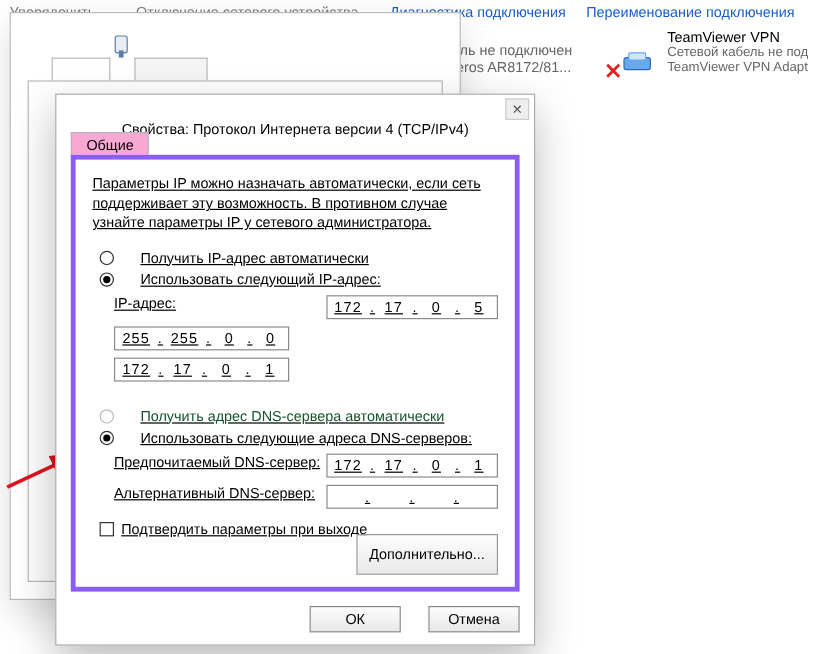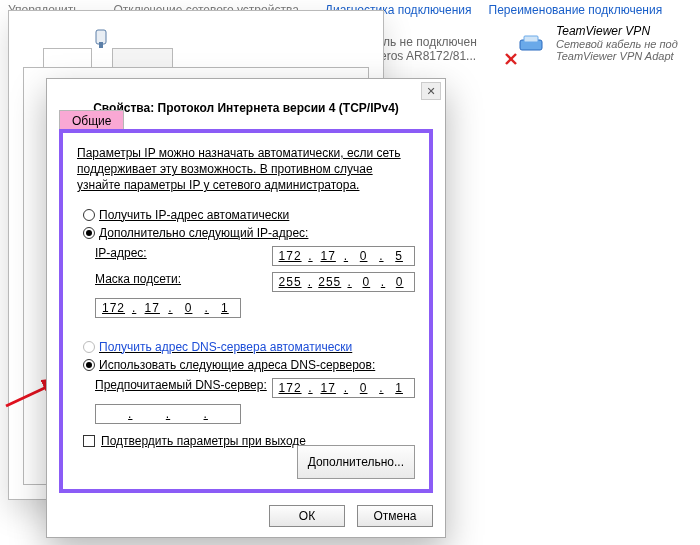--- a/index.html
+++ b/index.html
@@ -1,61 +1,61 @@
 <!DOCTYPE html>
 <html><head>
 <meta charset="utf-8">
 <style>
   * { box-sizing: border-box; margin: 0; padding: 0; font-family: "Segoe UI", Tahoma, Arial, sans-serif; font-size: 12px; }
   body { background: #fff; width: 700px; height: 545px; overflow: hidden; position: relative; color: #000; }
   .toolbar { position: absolute; top: 0; left: 0; right: 0; height: 20px; padding-left: 8px; display: flex; gap: 6px; align-items: center; color: #444; }
   .tlink { color: #1a5fc9; cursor: pointer; }
   .tlink.dim { color: #7a7a7a; }
   .nw-panel { position: absolute; top: 24px; right: 4px; width: 178px; }
-  .nw-item { display: flex; gap: 8px; align-items: center; margin-bottom: 4px; font-style: italic; }
+  .nw-item { display: flex; gap: 8px; align-items: flex-end; margin-bottom: 4px; }
   .nw-ico { width: 30px; height: 22px; position: relative; display:flex; align-items:center; justify-content:center; }
   .nw-title { font-size: 12px; color: #000; }
   .nw-sub { font-size: 11px; color: #666; }
 
   
   .dlg1 { position: absolute; left: 8px; top: 10px; width: 376px; height: 490px; background: #fff; border: 1px solid #b9b9b9; box-shadow: 0 12px 28px rgba(0,0,0,0.15); }
   .dlg1-title { height: 24px; display:flex; align-items:center; justify-content:center; font-weight: 600; }
   .dlg1-tabs { position:absolute; left:14px; top:36px; display:flex; }
   .dlg1-tab { border:1px solid #b9b9b9; border-bottom:none; padding:18px 10px; background:#fff; position:relative; top:1px;margin-left:20px; }
   .dlg1-tab.inactive { background:#f4f4f4; color:#444; }
   .dlg1-body { position:absolute; left:14px; right:14px; top:56px; bottom:14px; border:1px solid #b9b9b9; background:#fff; }
   .connicon { position:absolute; left:83px; top:17px; width:18px; height:22px; }
   .connline { position:absolute; left:370px; top:35px; font-size:12px; }
 
   
   .dlg2 { position: absolute; left: 46px; top: 78px; width: 400px; height: 460px; background: #fff; border: 1px solid #aaa; box-shadow: 0 14px 34px rgba(0,0,0,0.28); }
   .dlg2-top { height: 26px; display:flex; align-items:center; justify-content:center; position:relative; }
-  .dlg2-top span { font-weight: 700; margin-top: 32px; }
+  .dlg2-top span { font-weight: 400; margin-top: 32px; }
   .dlg2-close { position:absolute; right:4px; top:3px; width:20px; height:18px; background:#eee; border:1px solid #ccc; display:flex; align-items:center; justify-content:center; font-size:11px; cursor:pointer; color:#555;}
   .dlg2-tabs { position:absolute; left:12px; top:30px; display:flex; }
   .dlg2-tab { border:1px solid #b6b6b6; border-bottom:none; padding:3px 12px; background:#f9a8d4; position:relative; top:1px; }
   .dlg2-body { position:absolute; left:12px; right:12px; top:50px; bottom:44px; border:4px solid #8b5cf6; background:#fff; padding:12px 14px;text-decoration:underline; }
   .dlg2-desc { line-height: 1.35; margin-bottom: 14px; }
-  .radio-row { display:flex; align-items:center; gap:4px; margin:4px 0 4px 6px; }
+  .radio-row { display:flex; align-items:center; gap:22px; margin:4px 0 4px 6px; }
   .radio { width:12px; height:12px; border:1px solid #333; border-radius:50%; display:flex; align-items:center; justify-content:center; }
   .radio.disabled { border-color:#bbb; }
   .radio .dot { width:6px; height:6px; background:#000; border-radius:50%; }
   .field-row { display:flex; margin:6px 0 6px 18px; }
   .field-row label { width:180px; }
   .ip-input { width:146px; height:20px; border:1px solid #8a8a8a; display:flex; align-items:center; padding:0 6px; letter-spacing:1px; }
   .ip-input span { flex:1; text-align:center; }
   .ip-dot { width:6px; text-align:center; }
   .group-gap { height:12px; }
   .check-row { display:flex; align-items:center; gap:6px; margin-top:10px; margin-left:6px; }
   .chk { width:12px; height:12px; border:1px solid #333; }
   .adv-btn { position:absolute; right:14px; bottom:10px; height:34px; padding:0 10px; border:1px solid #999; background:linear-gradient(#fdfdfd,#e9e9e9); cursor:pointer; }
-  .dlg2-buttons { position:absolute; right:12px; bottom:10px; display:flex; gap:12px; }
+  .dlg2-buttons { position:absolute; right:12px; bottom:10px; display:flex; gap:23px; }
   .btn { height:22px; width:76px; border:1px solid #8a8a8a; background:linear-gradient(#fdfdfd,#e8e8e8); cursor:pointer; }
   .arrow { position:absolute; left:0px; top:372px; pointer-events:none; }
-  .disabled-text { color:#1d4ed8; }
+  .disabled-text { color:#14532d; }
 </style>
 </head>
 <body>
 
 <div class="toolbar">
   <span class="tlink dim">Упорядочить</span>
   <span class="tlink dim" style="margin-left:28px">Отключение сетевого устройства</span>
   <span class="tlink" style="margin-left:20px">Диагностика подключения</span>
   <span class="tlink" style="margin-left:11px">Переименование подключения</span>
 </div>
@@ -122,37 +122,36 @@
     <div class="dlg2-desc">Параметры IP можно назначать автоматически, если сеть поддерживает эту возможность. В противном случае узнайте параметры IP у сетевого администратора.</div>
 
     <div class="radio-row">
       <div class="radio"></div>
       <span>Получить IP-адрес автоматически</span>
     </div>
     <div class="radio-row">
       <div class="radio">
           <div class="dot"></div>
         </div>
-      <span>Дополнительно следующий IP-адрес:</span>
+      <span>Использовать следующий IP-адрес:</span>
     </div>
 
     <div class="field-row">
       <label>IP-адрес:</label>
       <div class="ip-input">
         <span>172</span>
           <span class="ip-dot">.</span>
           <span>17</span>
           <span class="ip-dot">.</span>
           <span>0</span>
           <span class="ip-dot">.</span>
           <span>5</span>
       </div>
     </div>
     <div class="field-row">
-      <label>Маска подсети:</label>
       <div class="ip-input">
         <span>255</span>
           <span class="ip-dot">.</span>
           <span>255</span>
           <span class="ip-dot">.</span>
           <span>0</span>
           <span class="ip-dot">.</span>
           <span>0</span>
       </div>
     </div>
@@ -187,20 +186,21 @@
         <span>172</span>
           <span class="ip-dot">.</span>
           <span>17</span>
           <span class="ip-dot">.</span>
           <span>0</span>
           <span class="ip-dot">.</span>
           <span>1</span>
       </div>
     </div>
     <div class="field-row">
+      <label>Альтернативный DNS-сервер:</label>
       <div class="ip-input">
         <span></span>
           <span class="ip-dot">.</span>
           <span></span>
           <span class="ip-dot">.</span>
           <span></span>
           <span class="ip-dot">.</span>
           <span></span>
       </div>
     </div>

